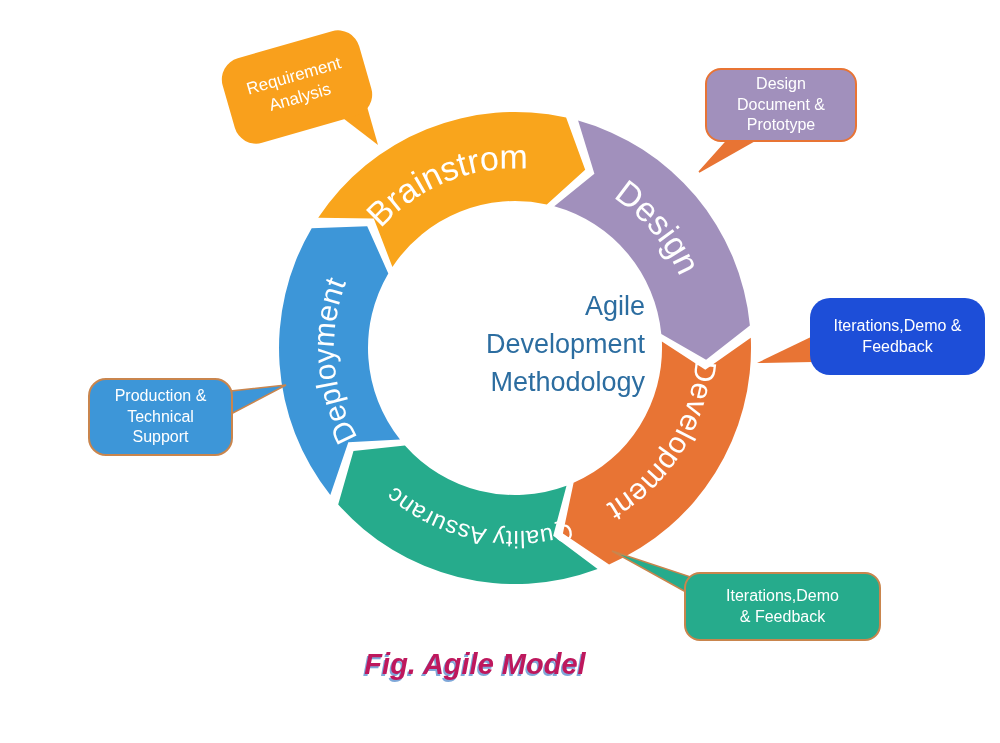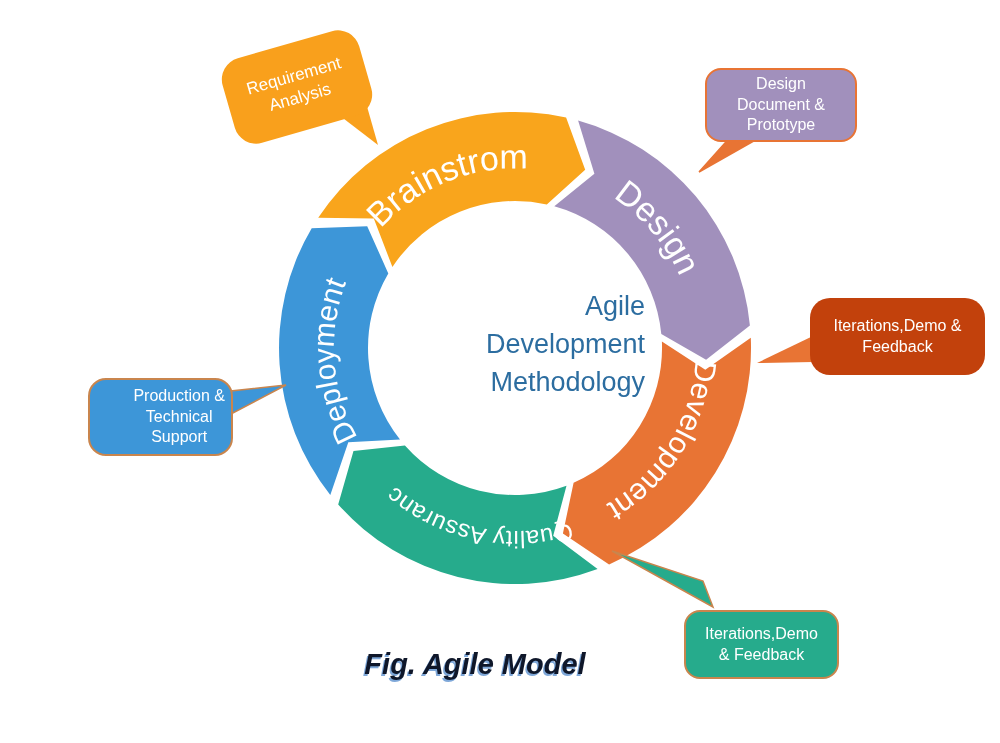--- a/index.html
+++ b/index.html
@@ -9,29 +9,29 @@
   }
   .stage svg{position:absolute;left:0;top:0;}
   .bubble{
     position:absolute;border-radius:18px;display:flex;align-items:center;justify-content:center;
     text-align:center;color:#fff;white-space:pre-line;font-size:16px;line-height:1.3;
     box-sizing:border-box;padding:4px 6px;z-index:3;
   }
   .b-req{left:226px;top:43px;width:142px;height:88px;transform:rotate(-16deg);font-size:17px;border-radius:22px;}
   .b-design{left:705px;top:68px;width:152px;height:74px;font-size:16px;border-radius:16px;}
   .b-dev{left:810px;top:298px;width:175px;height:77px;font-size:16px;border-radius:20px;}
-  .b-qa{left:684px;top:572px;width:155px;height:69px;font-size:16px;border-radius:16px;margin-top:38px;}
-  .b-prod{left:88px;top:378px;width:145px;height:78px;font-size:16px;border-radius:18px;justify-content:flex-end;}
+  .b-qa{left:684px;top:572px;width:197px;height:69px;font-size:16px;border-radius:16px;}
+  .b-prod{left:88px;top:378px;width:145px;height:78px;font-size:16px;border-radius:18px;}
   .center-label{
     position:absolute;left:385px;top:287px;width:260px;text-align:right;
     font-size:27px;line-height:38px;white-space:pre-line;z-index:2;
   }
   .caption{
     position:absolute;left:300px;top:648px;width:350px;text-align:center;
-    font-size:29px;font-weight:bold;font-style:italic;color:#0f172a;
+    font-size:29px;font-weight:bold;font-style:italic;color:#be185d;
     text-shadow:-1.5px 2px 0 #7fa8d9;z-index:2;
   }
 </style>
 </head>
 <body>
 
 <div class="stage">
 
   <svg width="1000" height="743" viewBox="0 0 1000 743" xmlns="http://www.w3.org/2000/svg">
       <path d="M318.2,217.7 A236,236 0 0 1 566.1,117.6 L585.2,169.8 L546.8,204.5 A147,147 0 0 0 392.4,266.9 L373.8,218.6 Z" fill="#F9A51C"></path>
@@ -62,21 +62,21 @@
     <span>Requirement
 Analysis</span>
   </div>
 
   <div class="bubble b-design" style="background: rgb(161, 144, 188); border: 2px solid rgb(232, 116, 52);">
     <span>Design
 Document &amp;
 Prototype</span>
   </div>
 
-  <div class="bubble b-dev" style="background: #c2410c;">
+  <div class="bubble b-dev" style="background: #1d4ed8;">
     <span>Iterations,Demo &amp;
 Feedback</span>
   </div>
 
   <div class="bubble b-qa" style="background: rgb(38, 171, 140); border: 2px solid rgb(201, 133, 77);">
     <span>Iterations,Demo
 &amp; Feedback</span>
   </div>
 
   <div class="bubble b-prod" style="background: rgb(61, 150, 216); border: 2px solid rgb(201, 133, 77);">

